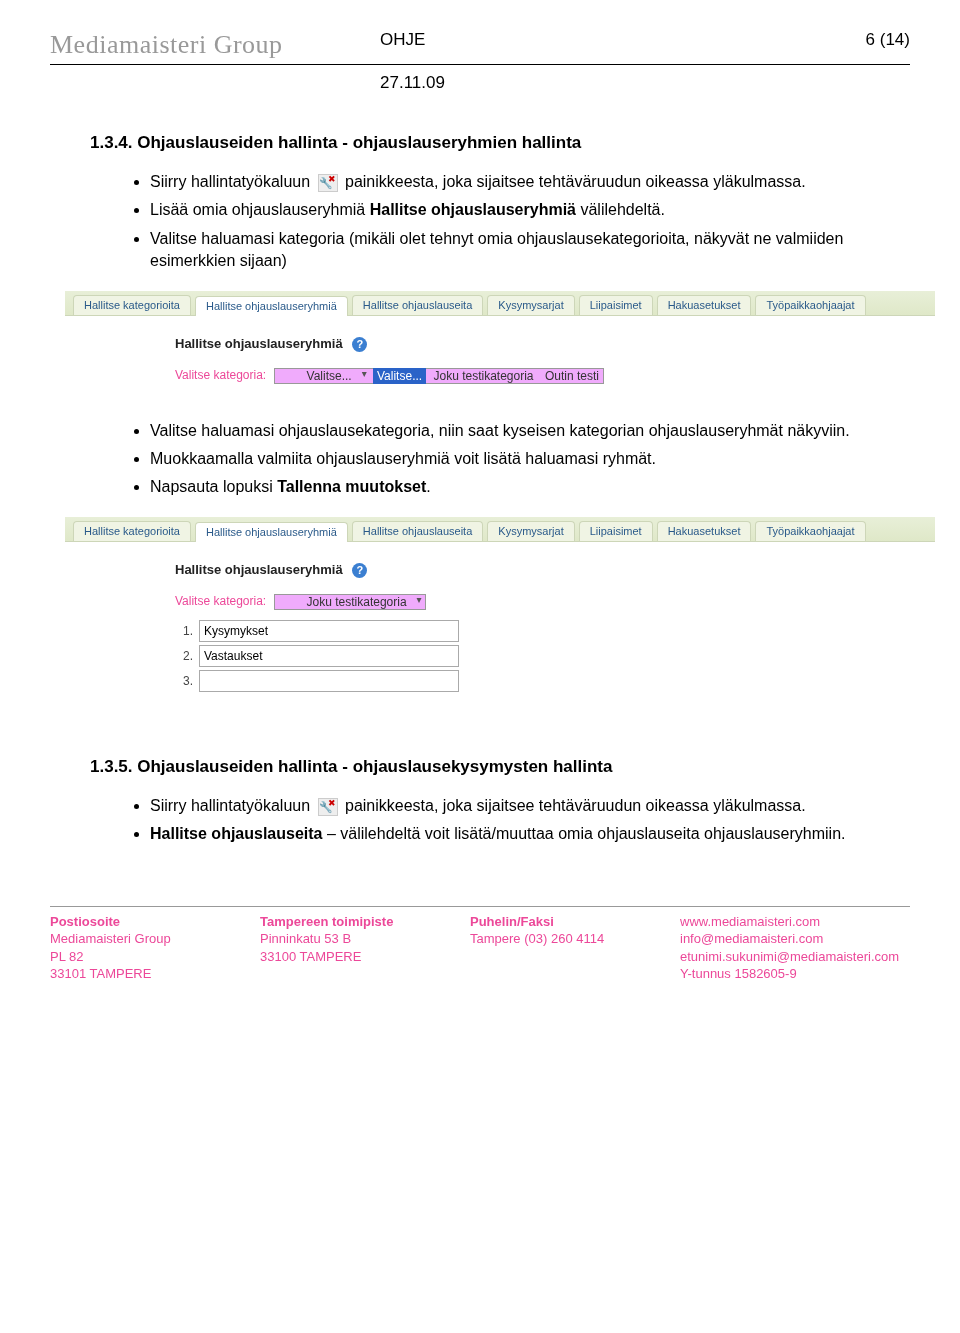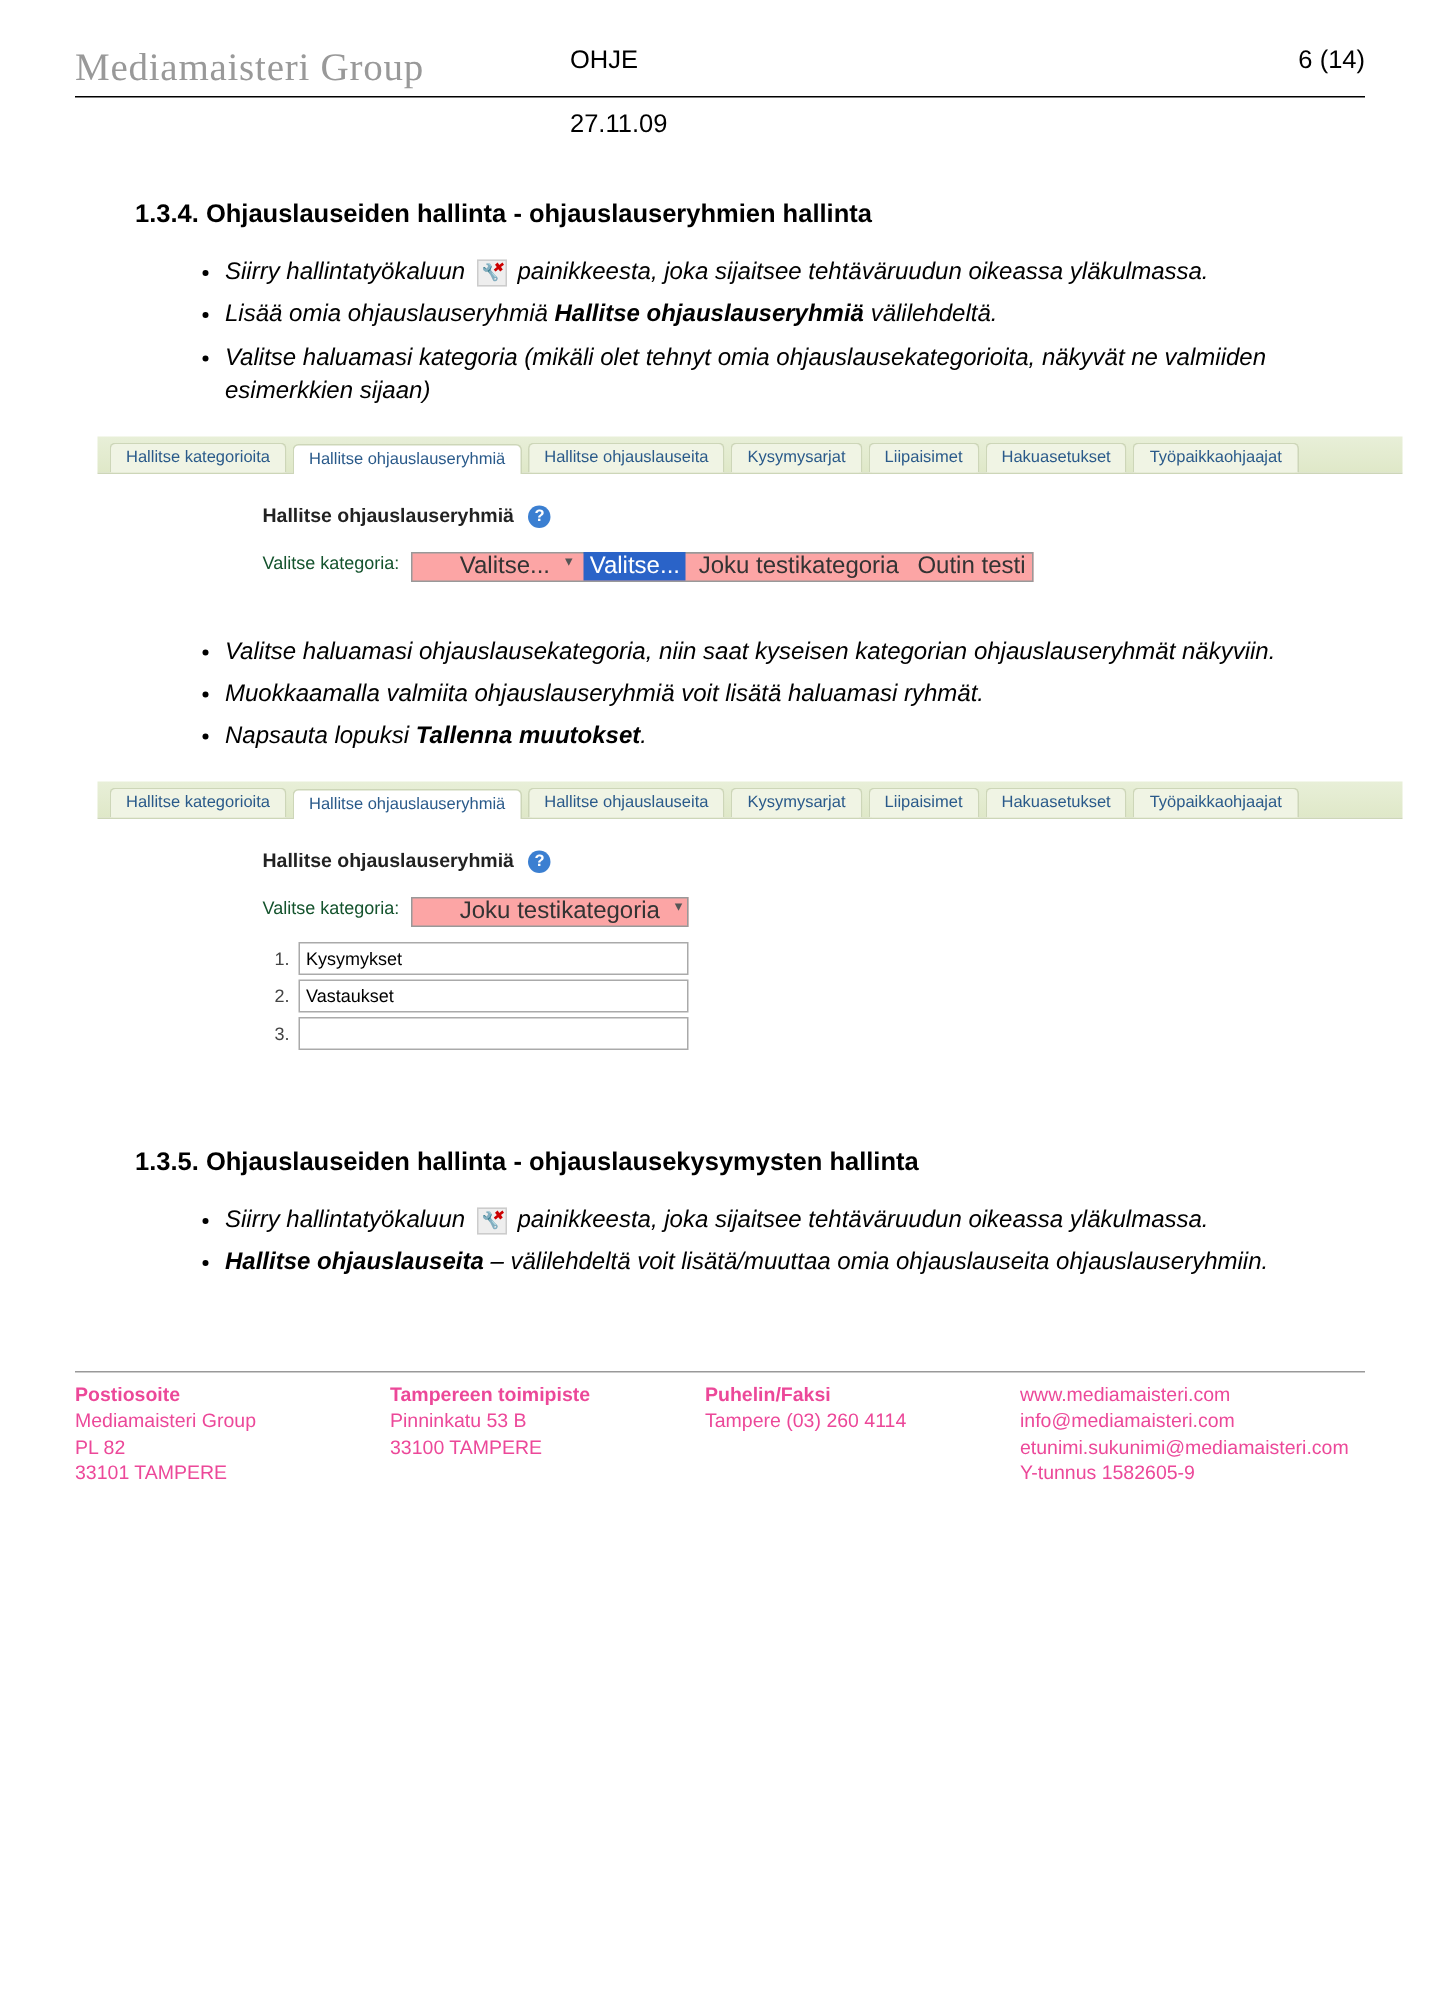--- a/index.html
+++ b/index.html
@@ -51,21 +51,20 @@
   }
   h3.sec {
     font-size: 17px;
     font-weight: bold;
     margin: 30px 0 18px 40px;
   }
   ul.body {
     list-style: disc;
     margin: 0 40px 18px 80px;
     padding: 0 0 0 20px;
-    font-style: italic;
   }
   ul.body li {
     margin-bottom: 6px;
     line-height: 1.4;
     font-size: 16px;
   }
   .icon-inline {
     display: inline-block;
     vertical-align: middle;
     width: 20px;
@@ -138,28 +137,28 @@
     border-radius: 50%;
     background: #3b7fd1;
     color: #fff;
     font-size: 11px;
     text-align: center;
     line-height: 15px;
     margin-left: 6px;
     vertical-align: middle;
   }
   .form-row { margin: 6px 0; }
-  .form-row label { font-size: 12px; color: #14532d; margin-right: 4px; }
+  .form-row label { font-size: 12px; color: #ec4899; margin-right: 4px; }
   .select-box {
     display: inline-block;
     border: 1px solid #999;
-    font-size: 16px;
+    font-size: 12px;
     min-width: 130px;
     vertical-align: top;
-    background: #fca5a5;
+    background: #f0abfc;
     padding-left: 28px;
   }
   .select-head {
     padding: 1px 18px 1px 4px;
     position: relative;
     cursor: pointer;
   }
   .select-head::after {
     content: "▾";
     position: absolute;

